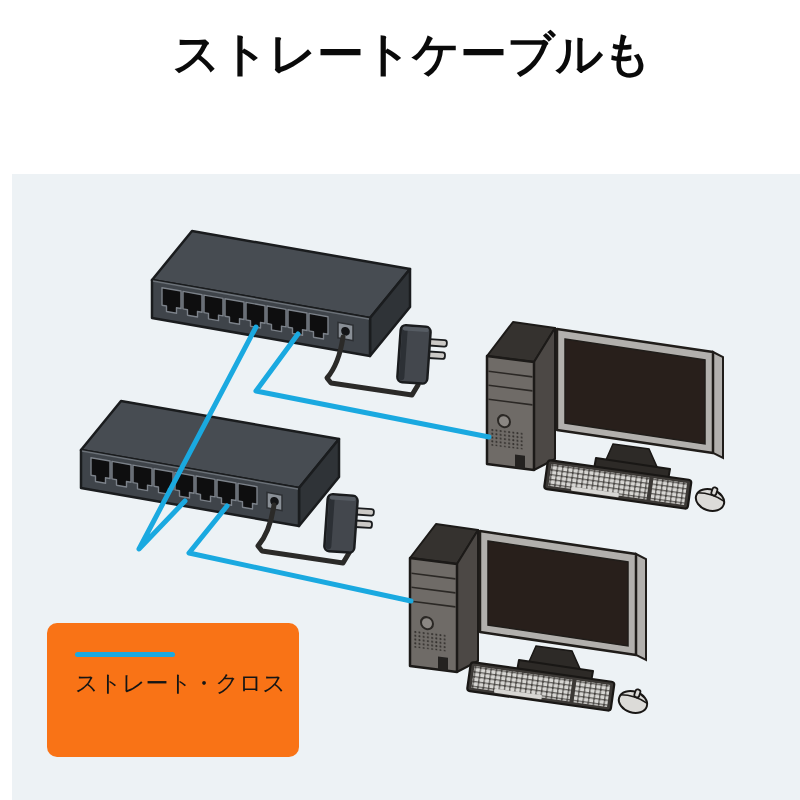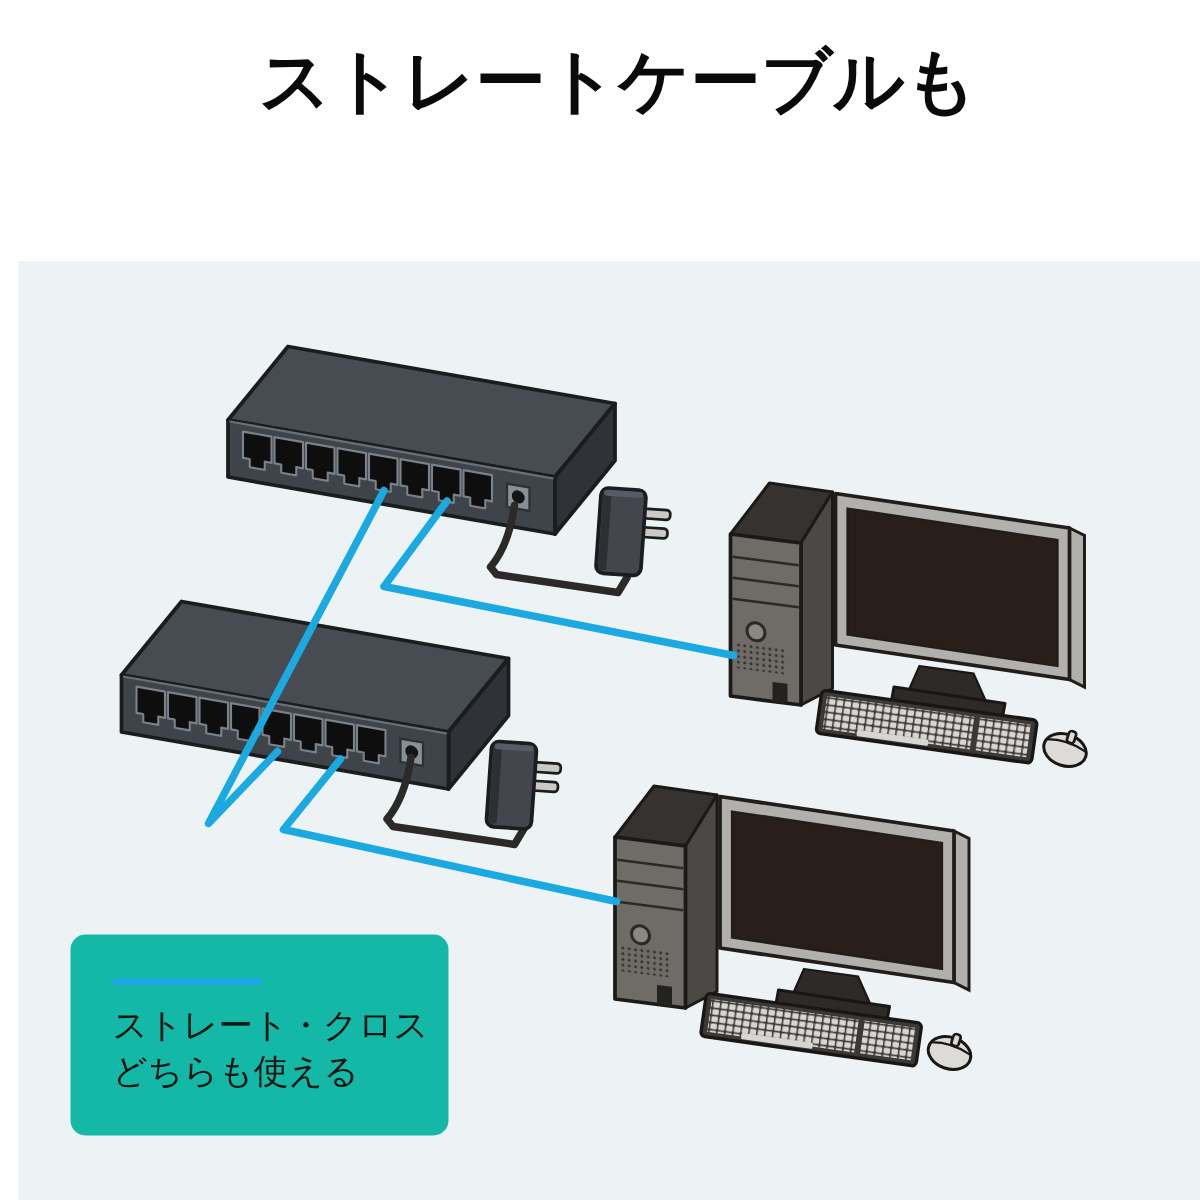--- a/index.html
+++ b/index.html
@@ -2,21 +2,21 @@
 <html style="--accent: #1aa9e0;"><head>
 <meta charset="utf-8">
 <style>
   html,body{margin:0;padding:0;background:#fff;}
   .stage{position:relative;width:800px;height:800px;background:#ffffff;overflow:hidden;
          font-family:"Liberation Sans","DejaVu Sans",sans-serif;margin-left:12px;}
   .headline{position:absolute;top:28px;left:0;width:800px;text-align:center;
             font-size:47px;line-height:51px;font-weight:700;color:#0a0a0a;letter-spacing:0px;}
   .illustration-svg{position:absolute;left:0;top:0;width:800px;height:800px;}
   .legend-card{position:absolute;left:35px;top:623px;width:252px;height:134px;
-               background:#14b8a6;border-radius:10px;}
+               background:#f97316;border-radius:10px;}
   .legend-swatch{position:absolute;left:28px;top:29px;width:100px;height:5px;
                  border-radius:2.5px;background:var(--accent,#1aa9e0);}
   .legend-label{position:absolute;left:28px;top:45px;font-size:23px;line-height:31px;
                 color:#151515;font-weight:500;white-space:nowrap;}
 </style>
 </head>
 <body>
 
 <div class="stage">
 
@@ -115,17 +115,16 @@
 
     <path d="M244,327 L127,549 L173,501" fill="none" stroke="#1aa9e0" stroke-width="5" stroke-linecap="round" stroke-linejoin="round"></path>
     <path d="M286,334 L244,391 L477,437" fill="none" stroke="#1aa9e0" stroke-width="5" stroke-linecap="round" stroke-linejoin="round"></path>
     <path d="M215,506 L177,553 L399,601" fill="none" stroke="#1aa9e0" stroke-width="5" stroke-linecap="round" stroke-linejoin="round"></path>
   </svg>
 
   <div class="legend-card">
     <div class="legend-swatch"></div>
     <div class="legend-label">
       <div>ストレート・クロス</div>
-      <div>どちらも使える</div>
     </div>
   </div>
 
 </div>
 
 </body></html>

